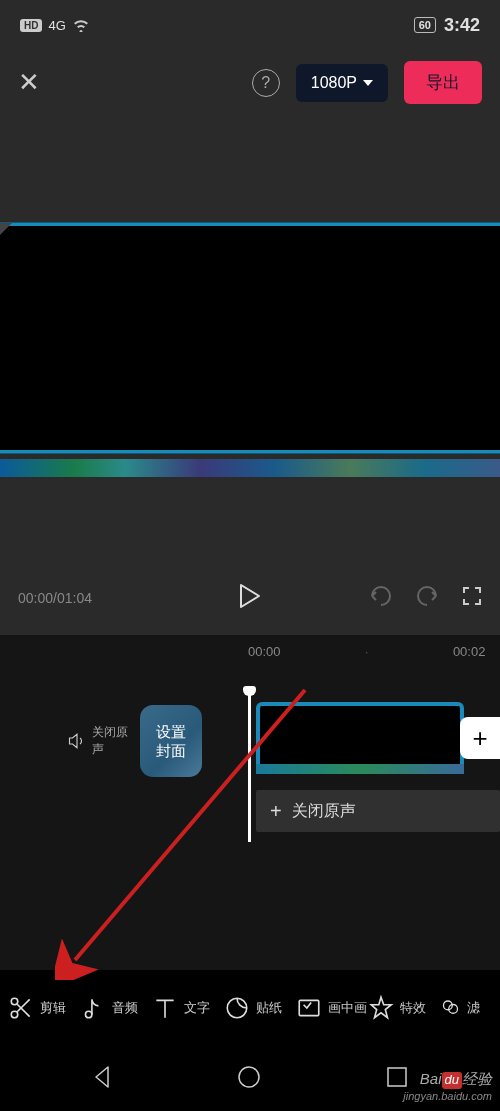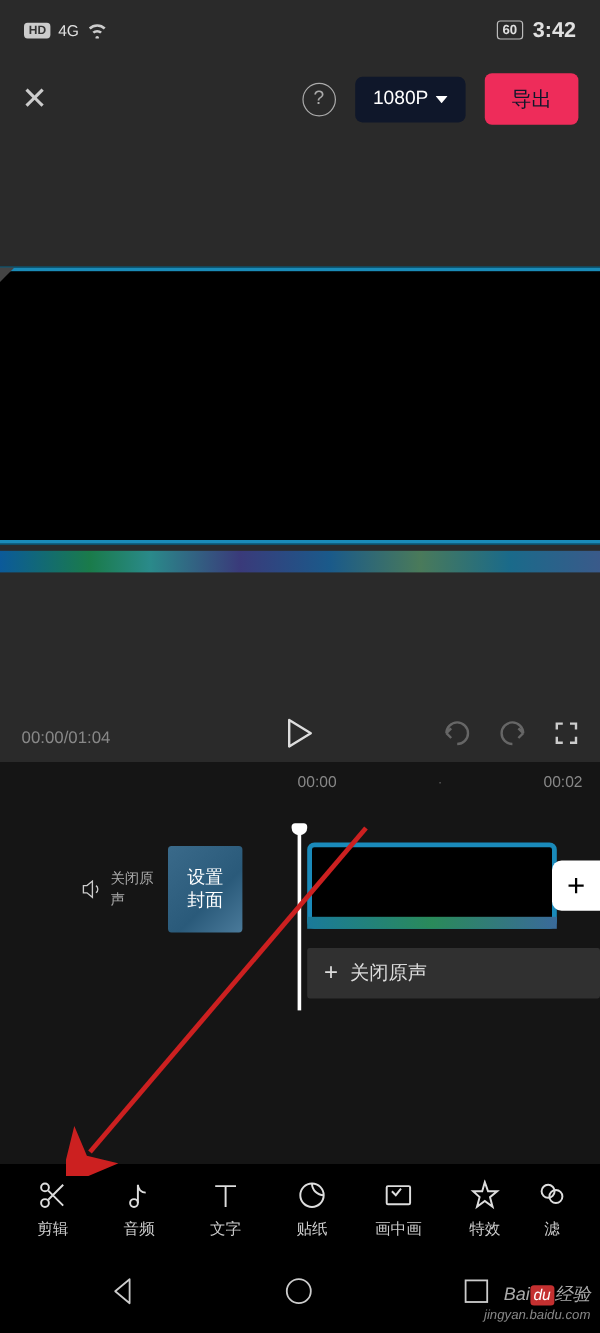--- a/index.html
+++ b/index.html
@@ -120,21 +120,21 @@
       top: 344px;
       left: 0;
       width: 100%;
       height: 18px;
       background: linear-gradient(90deg, #0b5a9a 0%, #1a7b4a 15%, #2a8a8a 25%, #3a3a7a 40%, #1a5a8a 55%, #4a7a5a 70%, #1a6a8a 85%, #3a5a8a 100%);
     }
     
     
     .playback-controls {
       position: absolute;
-      bottom: 8px;
+      bottom: 24px;
       left: 0;
       width: 100%;
       display: flex;
       align-items: center;
       padding: 0 18px;
     }
     .timecode { font-size: 14px; color: #888; }
     .play-btn { margin-left: auto; margin-right: auto; position: absolute; left: 50%; transform: translateX(-50%); }
     .undo-btn, .redo-btn { color: #666; margin-left: 20px; cursor: pointer; }
     .fullscreen-btn { color: #aaa; margin-left: 22px; cursor: pointer; }
@@ -198,21 +198,21 @@
     .cover-btn {
       width: 62px;
       height: 72px;
       background: linear-gradient(135deg, #3a6a8a 0%, #2a5a7a 60%, #4a7a9a 100%);
       display: flex;
       align-items: center;
       justify-content: center;
       text-align: center;
       font-size: 15px;
       color: #fff;
-      border-radius: 3px;
+      border-radius: 13px;
       cursor: pointer;
       line-height: 1.3;
     }
     .clip-thumb {
       position: absolute;
       left: 256px;
       top: 0;
       width: 208px;
       height: 72px;
       background: #000;
@@ -280,21 +280,21 @@
       background: #000;
       display: flex;
       align-items: center;
       justify-content: flex-start;
       padding: 0 8px;
       gap: 0;
     }
     .tool-item {
       width: 72px;
       display: flex;
-      flex-direction: column;
+      flex-direction: row;
       align-items: center;
       gap: 6px;
       cursor: pointer;
       color: #ddd;
     }
     .tool-item svg { width: 26px; height: 26px; }
     .tool-item .tool-label { font-size: 13px; color: #ccc; }
     
     
     .nav-bar {

